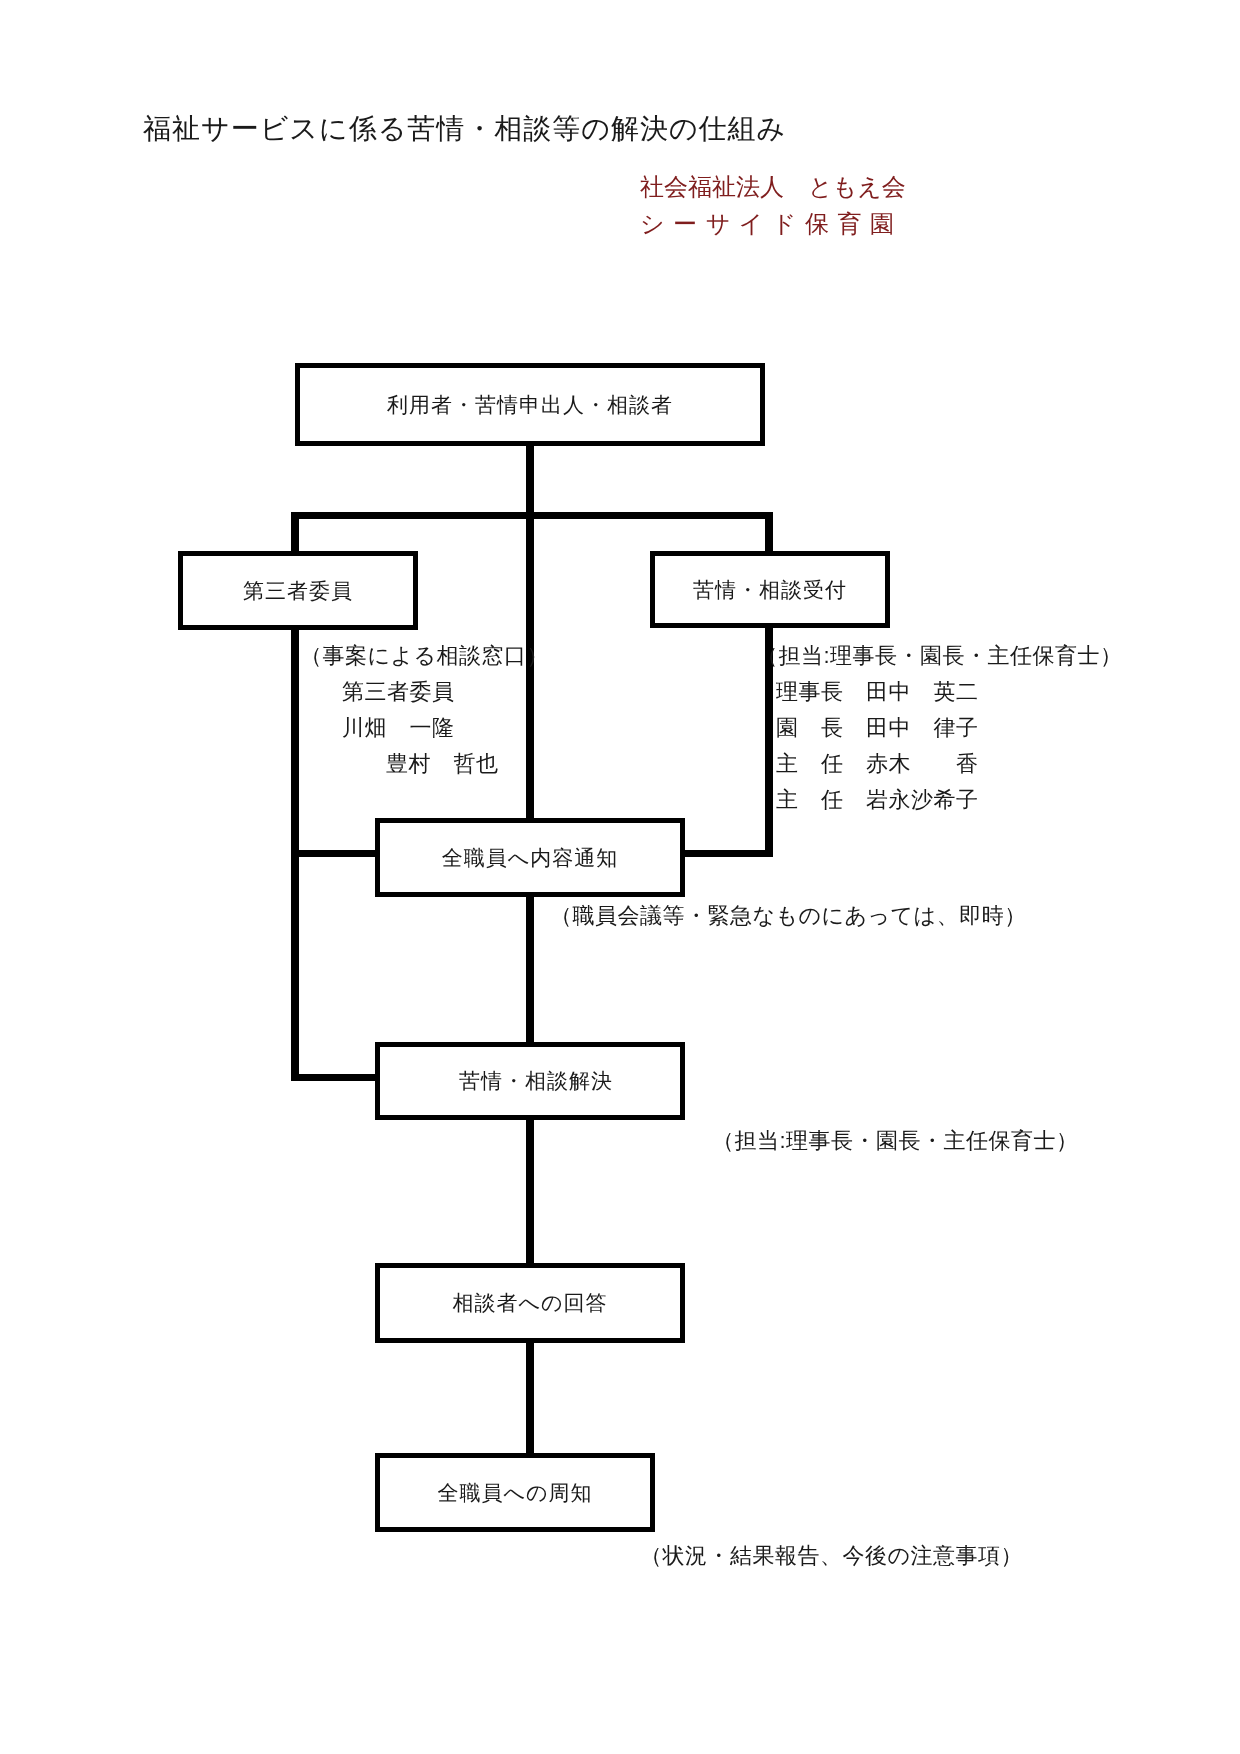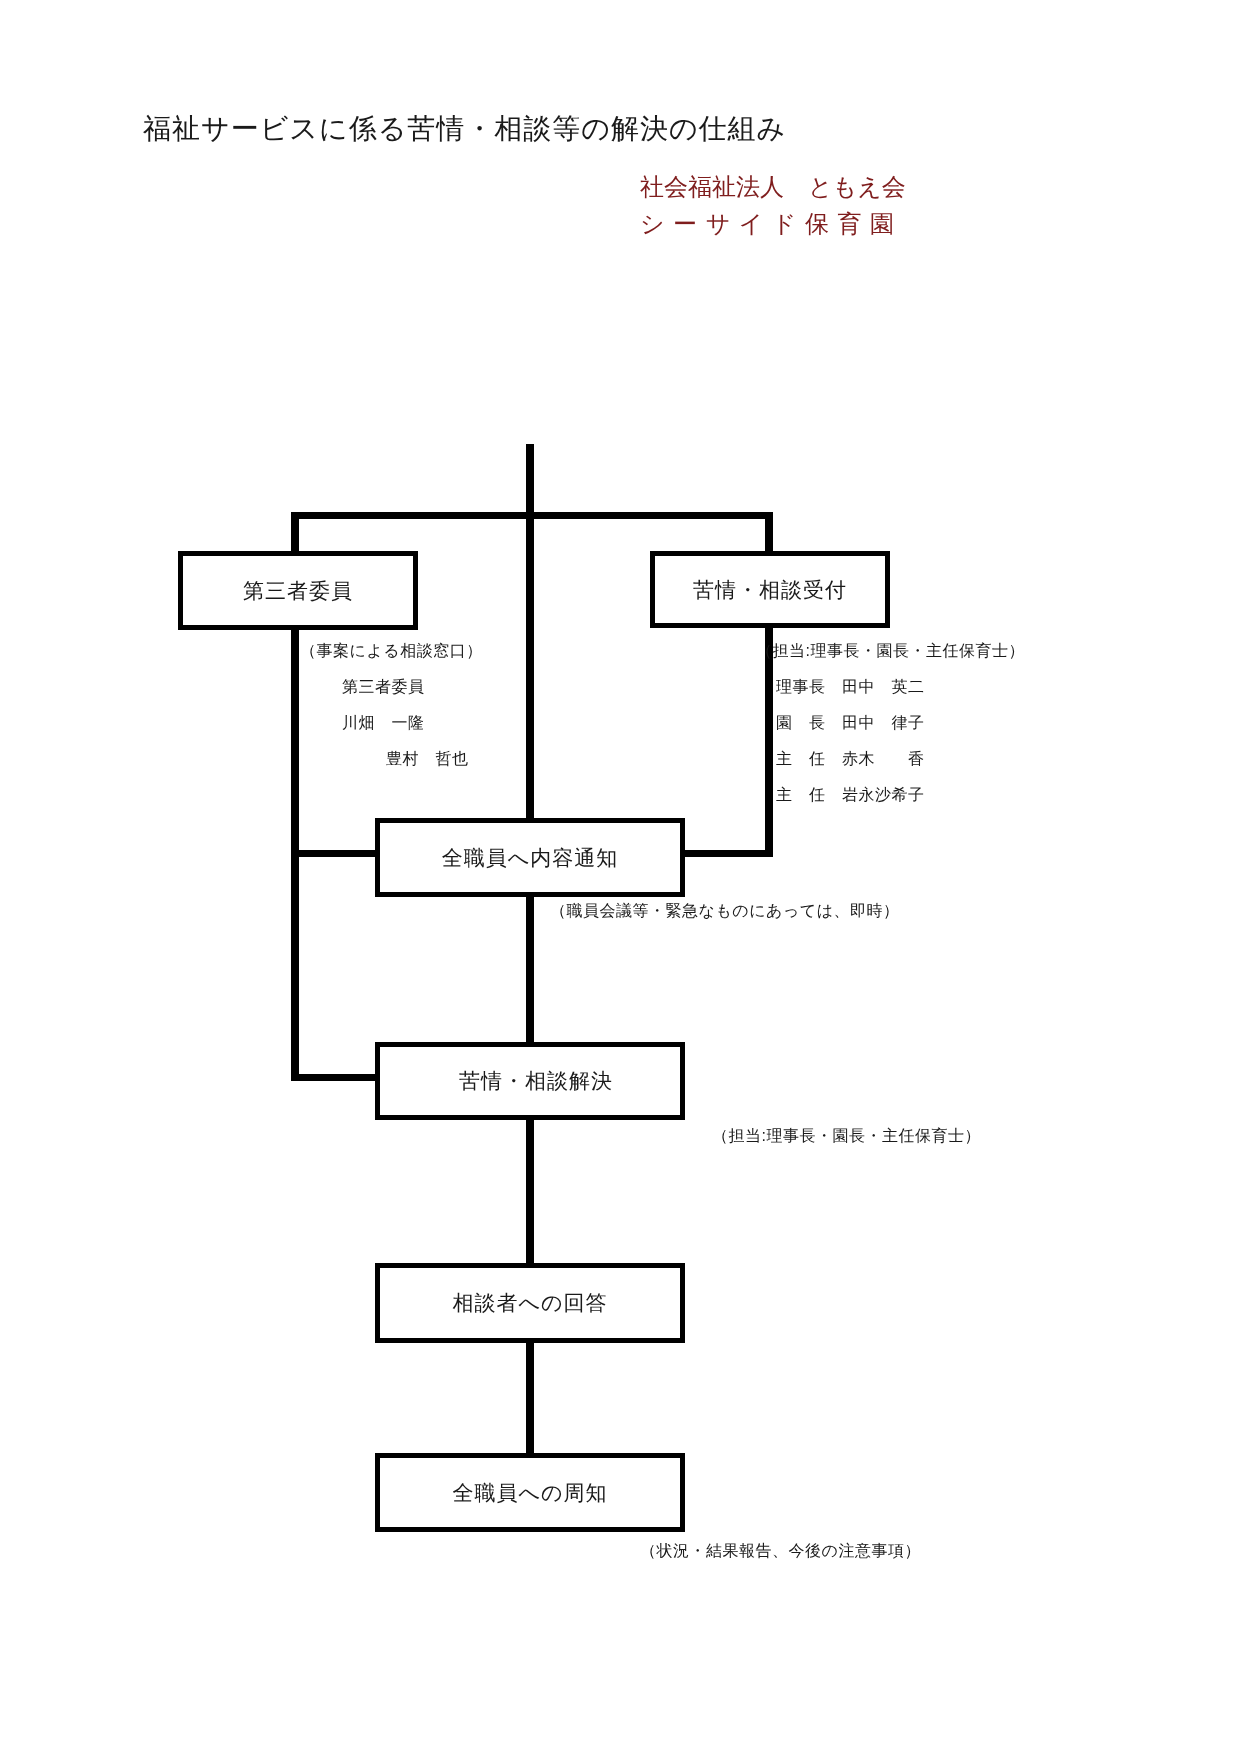--- a/index.html
+++ b/index.html
@@ -55,21 +55,21 @@
     white-space: nowrap;
     z-index: 2;
   }
   .conn {
     position: absolute;
     background: #000000;
     z-index: 1;
   }
   .note {
     position: absolute;
-    font-size: 16px;
+    font-size: 22px;
     color: #1a1a1a;
     white-space: nowrap;
     z-index: 3;
     letter-spacing: 0.5px;
     text-align: right;
   }
 </style>
 </head>
 <body>
 
@@ -85,20 +85,23 @@
   <div class="conn" style="left:291px; top:512px; width:482px; height:7px;"></div>
   <div class="conn" style="left:291px; top:512px; width:8px; height:569px;"></div>
   <div class="conn" style="left:765px; top:512px; width:8px; height:345px;"></div>
   <div class="conn" style="left:291px; top:850px; width:90px; height:7px;"></div>
   <div class="conn" style="left:679px; top:850px; width:94px; height:7px;"></div>
   <div class="conn" style="left:291px; top:1074px; width:90px; height:7px;"></div>
   <div class="conn" style="left:526px; top:895px; width:8px; height:150px;"></div>
   <div class="conn" style="left:526px; top:1118px; width:8px; height:148px;"></div>
   <div class="conn" style="left:526px; top:1341px; width:8px; height:115px;"></div>
 
+  <div class="fbox" style="left:295px; top:363px; width:470px; height:83px;">
+    <span>利用者・苦情申出人・相談者</span>
+  </div>
 
   <div class="fbox" style="left:178px; top:551px; width:240px; height:79px;">
     <span>第三者委員</span>
   </div>
 
   <div class="fbox" style="left:650px; top:551px; width:240px; height:77px;">
     <span>苦情・相談受付</span>
   </div>
 
   <div class="fbox" style="left:375px; top:818px; width:310px; height:79px;">
@@ -106,21 +109,21 @@
   </div>
 
   <div class="fbox" style="left:375px; top:1042px; width:310px; height:78px;padding-left:12px;">
     <span>苦情・相談解決</span>
   </div>
 
   <div class="fbox" style="left:375px; top:1263px; width:310px; height:80px;">
     <span>相談者への回答</span>
   </div>
 
-  <div class="fbox" style="left:375px; top:1453px; width:310px; height:79px;">
+  <div class="fbox" style="left:375px; top:1453px; width:280px; height:79px;">
     <span>全職員への周知</span>
   </div>
 
   <div class="note" style="left:300px; top:641px;">（事案による相談窓口）</div>
   <div class="note" style="left:342px; top:677px;">第三者委員</div>
   <div class="note" style="left:342px; top:713px;">川畑　一隆</div>
   <div class="note" style="left:342px; top:749px;margin-left:44px;">豊村　哲也</div>
 
   <div class="note" style="left:756px; top:641px;">（担当:理事長・園長・主任保育士）</div>
   <div class="note" style="left:776px; top:677px;">理事長　田中　英二</div>

